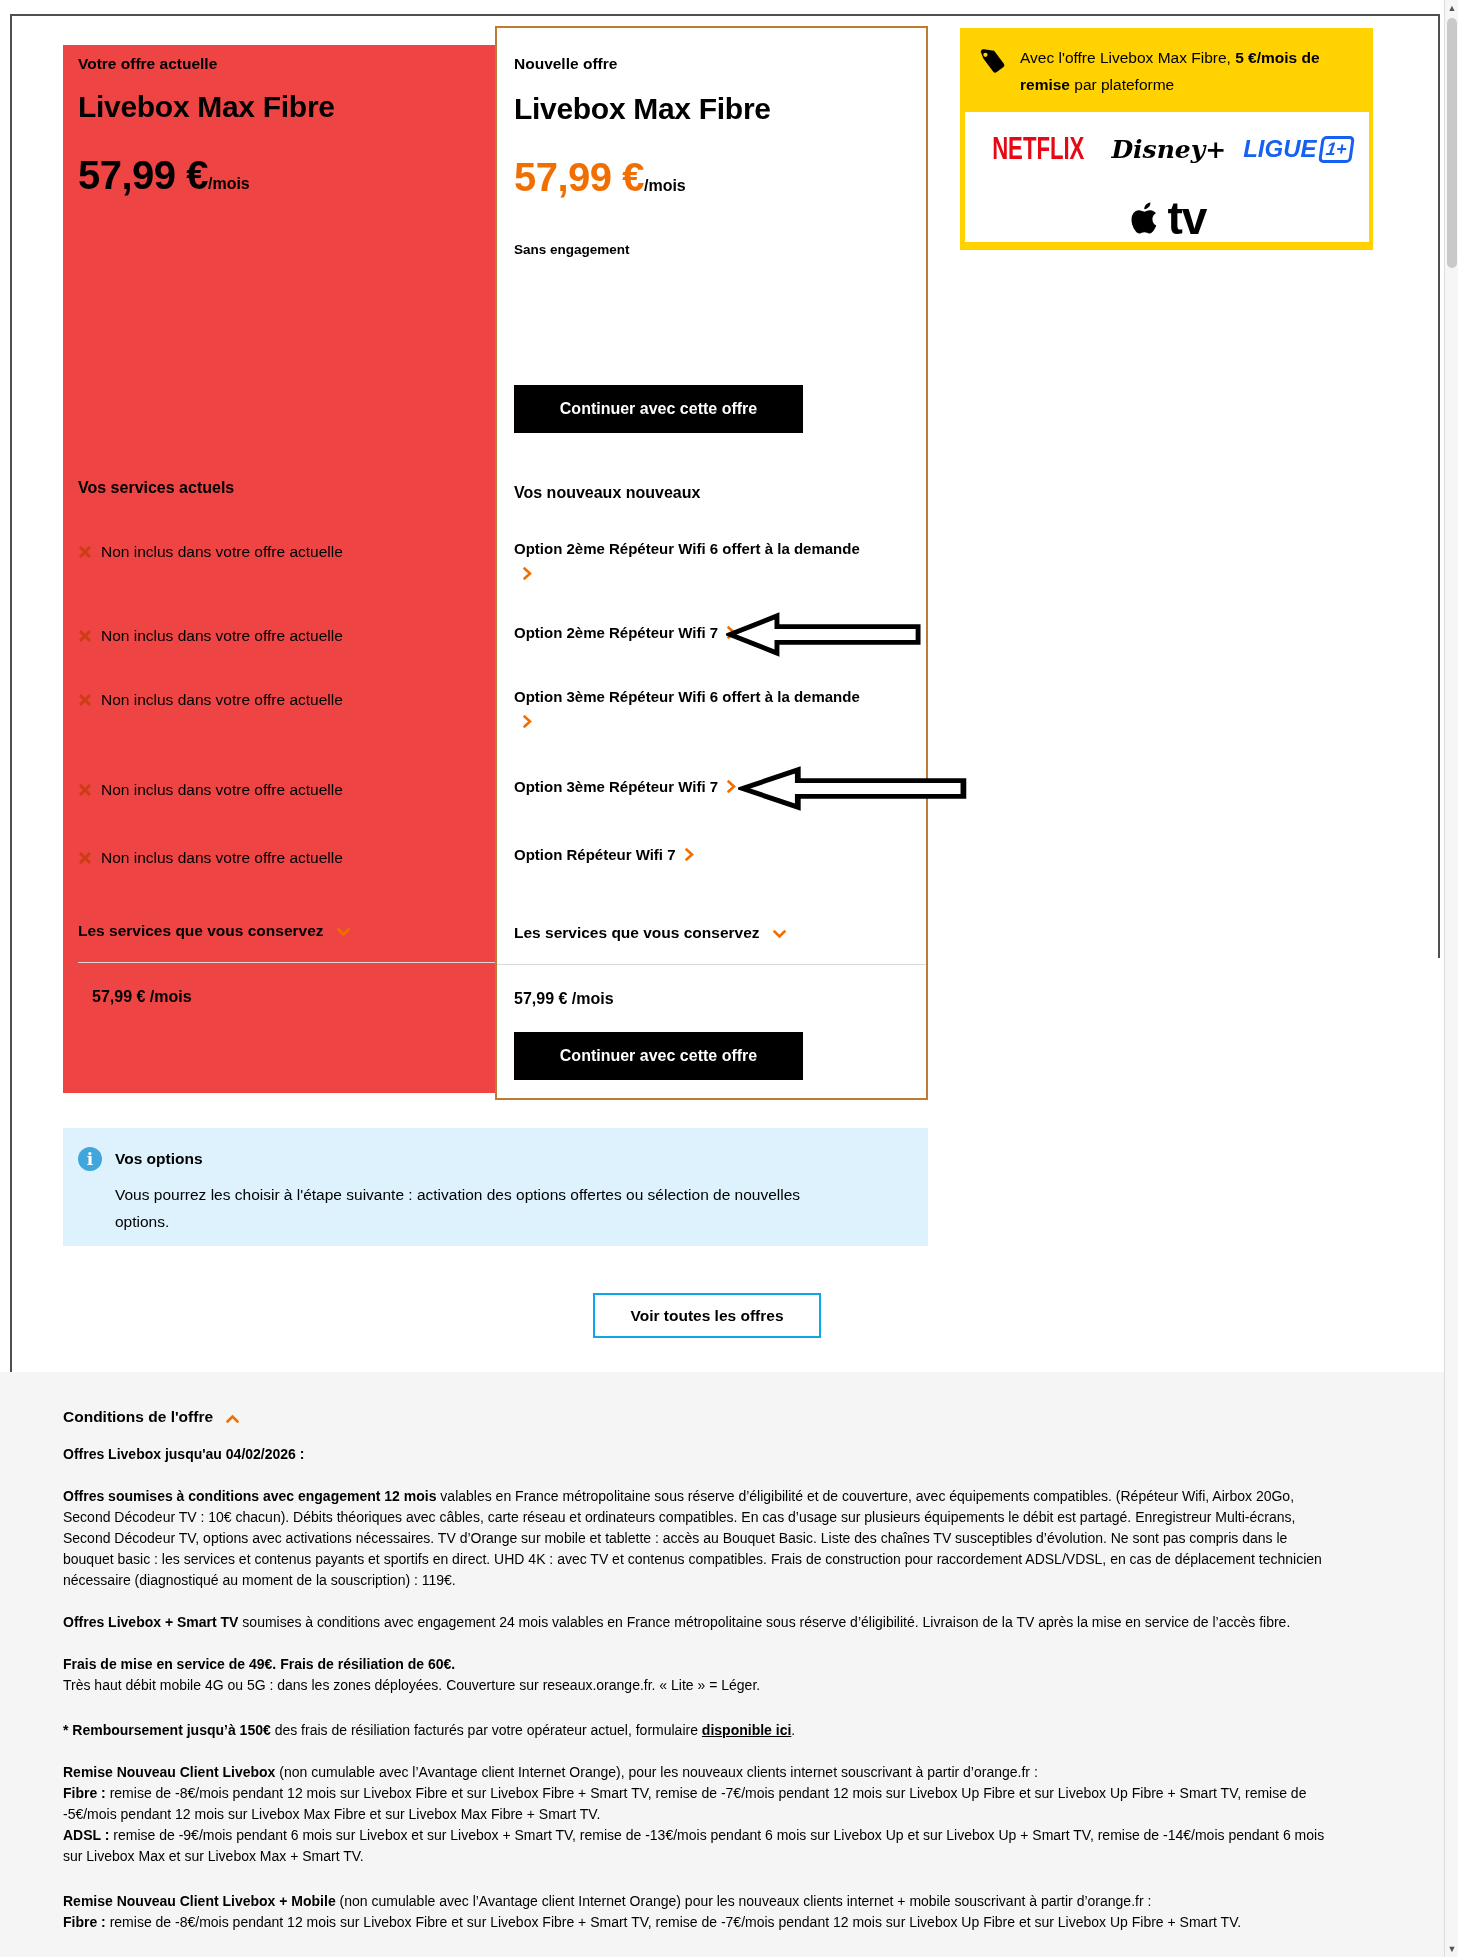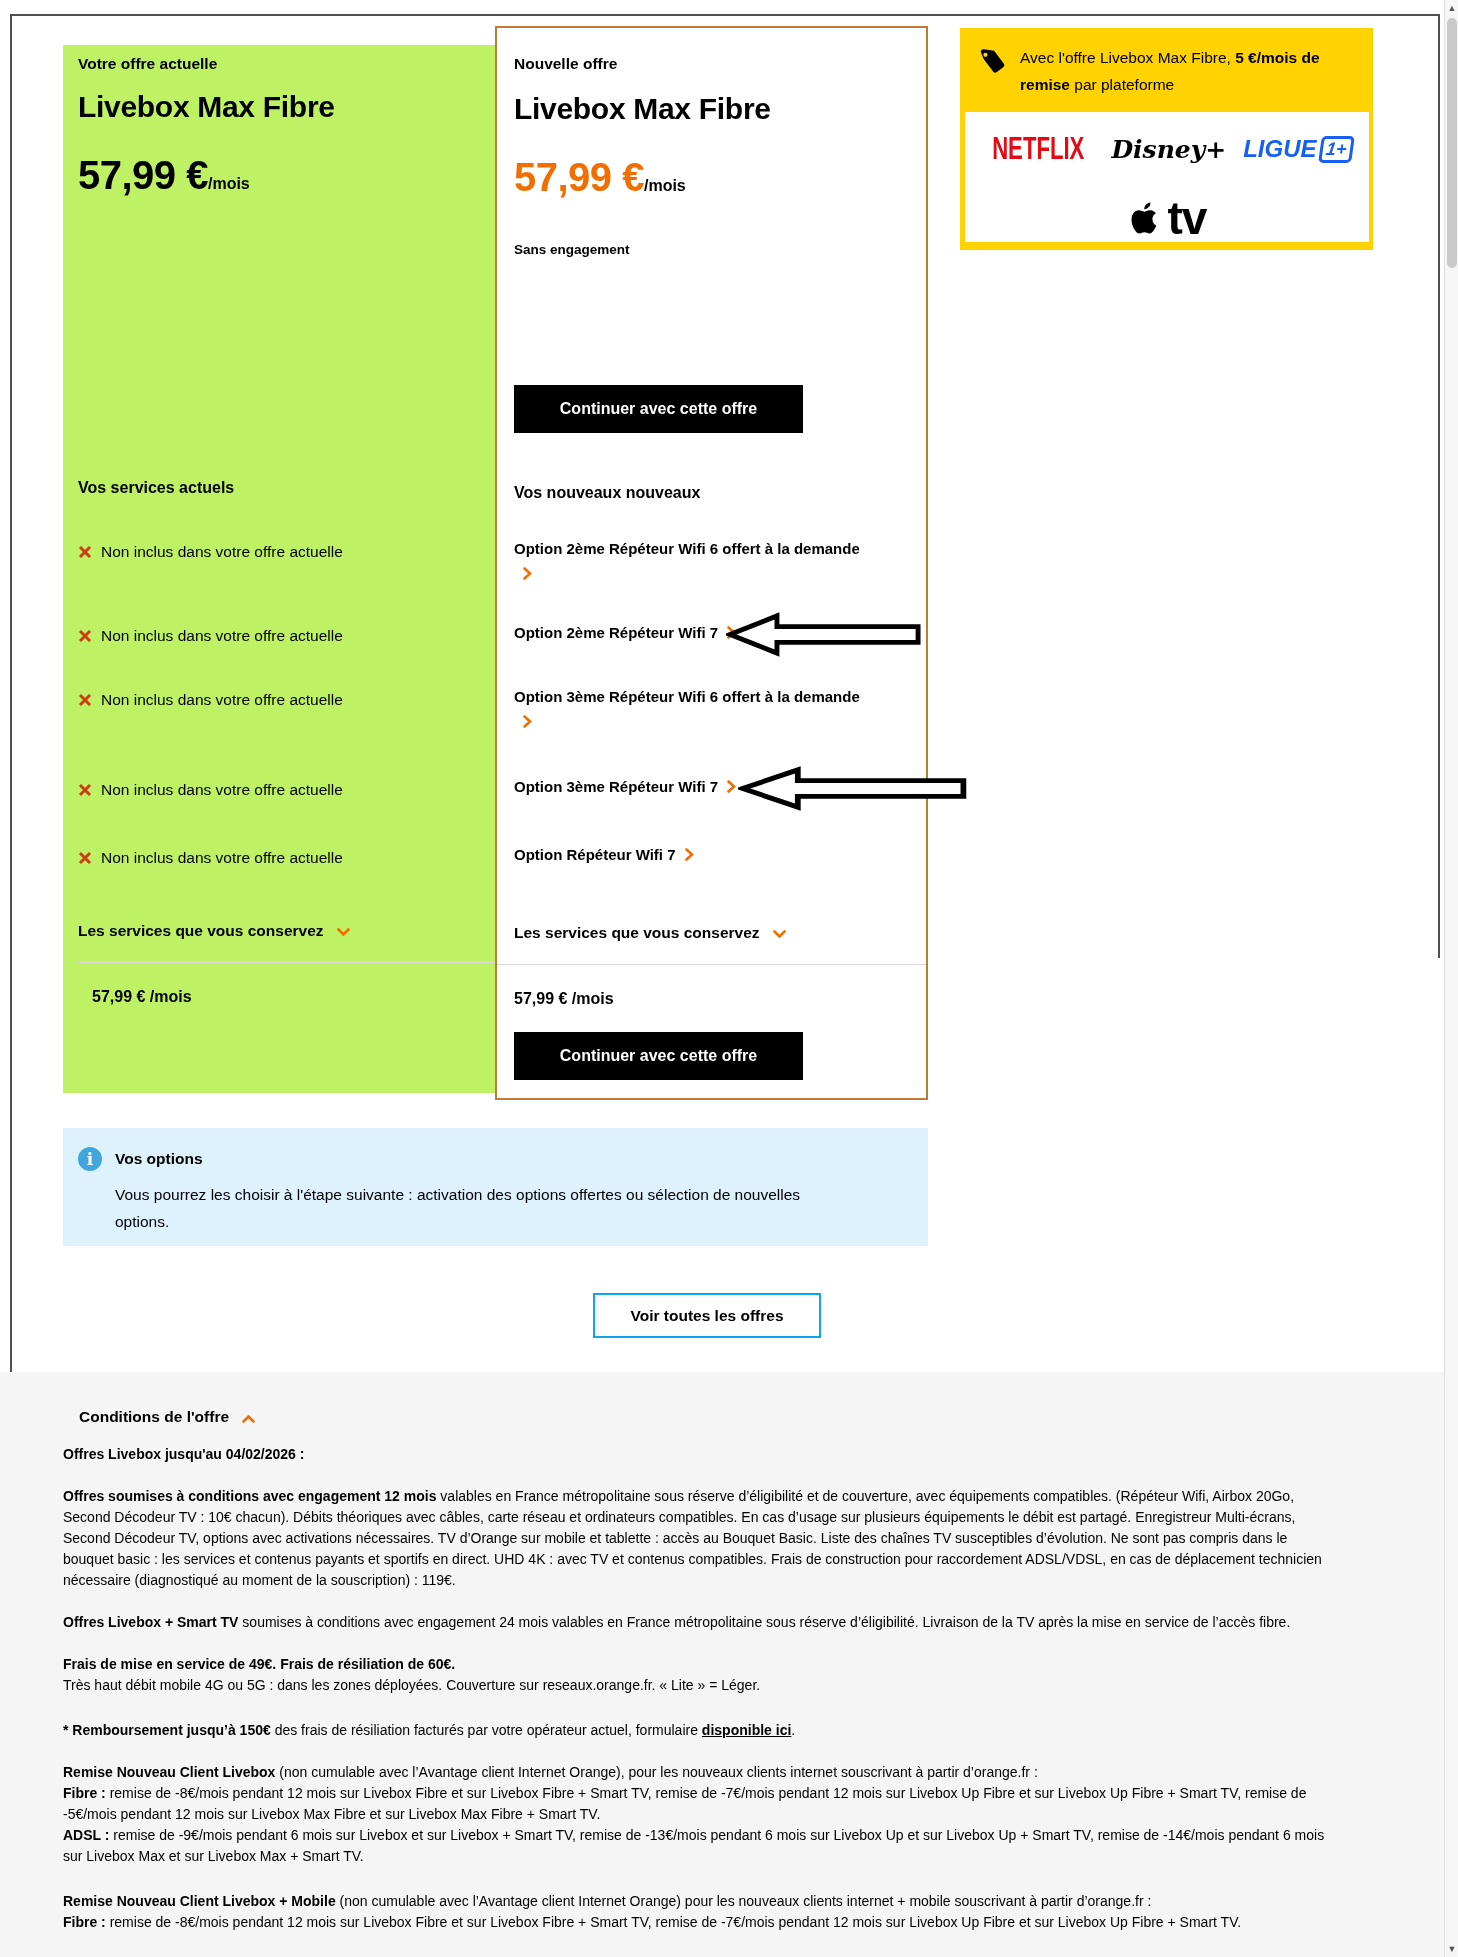--- a/index.html
+++ b/index.html
@@ -7,21 +7,21 @@
        font-family:"Liberation Sans","DejaVu Sans",sans-serif;color:#000;}
   .abs{position:absolute;}
   .page{position:absolute;left:0;top:0;width:1458px;height:1957px;}
 
   
   .frame-top{left:10px;top:14px;width:1430px;height:2px;background:#4f4f4f;}
   .frame-left{left:10px;top:14px;width:2px;height:1358px;background:#4f4f4f;}
   .frame-right{left:1438px;top:14px;width:2px;height:944px;background:#4f4f4f;}
 
   
-  .col-left{left:63px;top:45px;width:432px;height:1048px;background:#bef264;}
+  .col-left{left:63px;top:45px;width:432px;height:1048px;background:#ef4444;}
   .col-mid{left:495px;top:26px;width:429px;height:1070px;background:#fff;border:2px solid #bf7b33;}
 
   .eyebrow{font-size:15.5px;font-weight:bold;}
   .offer-title{font-size:30px;font-weight:bold;letter-spacing:-.3px;}
   .price{font-size:40px;font-weight:bold;letter-spacing:-.5px;}
   .price .suffix{font-size:16px;letter-spacing:0;}
   .price-orange{color:#f16e00;}
   .price-orange .suffix{color:#000;}
   .sans-eng{font-size:13.5px;font-weight:bold;}
   .remise-box{background:#efefef;border-left:5px solid #ffd200;padding:13px 14px;
@@ -64,21 +64,21 @@
            font-weight:bold;font-size:17px;display:flex;align-items:center;justify-content:center;}
   .info-title{position:absolute;left:52px;top:22px;font-size:15.5px;font-weight:bold;}
   .info-body{position:absolute;left:52px;top:53px;width:700px;font-size:15.5px;line-height:27px;}
 
   .btn-outline{left:593px;top:1293px;width:228px;height:45px;background:#fff;border:2px solid #0ea5e9;
                font-size:15.5px;font-weight:bold;display:flex;align-items:center;justify-content:center;cursor:pointer;}
 
   
   .conditions{left:0;top:1372px;width:1458px;height:585px;background:#f5f5f5;box-sizing:border-box;
               padding:36px 0 0 63px;overflow:hidden;}
-  .cond-head{font-size:15.5px;font-weight:bold;margin:0 0 18px 16px;cursor:pointer;}
+  .cond-head{font-size:15.5px;font-weight:bold;margin:0 0 18px 0;cursor:pointer;}
   .conditions p{margin:0 0 21px 0;font-size:14px;line-height:21px;width:1270px;}
   .mt24{margin-top:24px !important;}
   .rb{font-weight:bold;}
   .ru{text-decoration:underline;cursor:pointer;}
 
   
   .sb{left:1444px;top:0;width:14px;height:1957px;background:#f6f6f6;border-left:1px solid #ddd;box-sizing:border-box;}
   .sb-btn{position:absolute;left:0;width:14px;height:16px;display:flex;align-items:center;justify-content:center;
           font-size:9px;color:#555;cursor:pointer;}
   .sb-up{top:0;}

